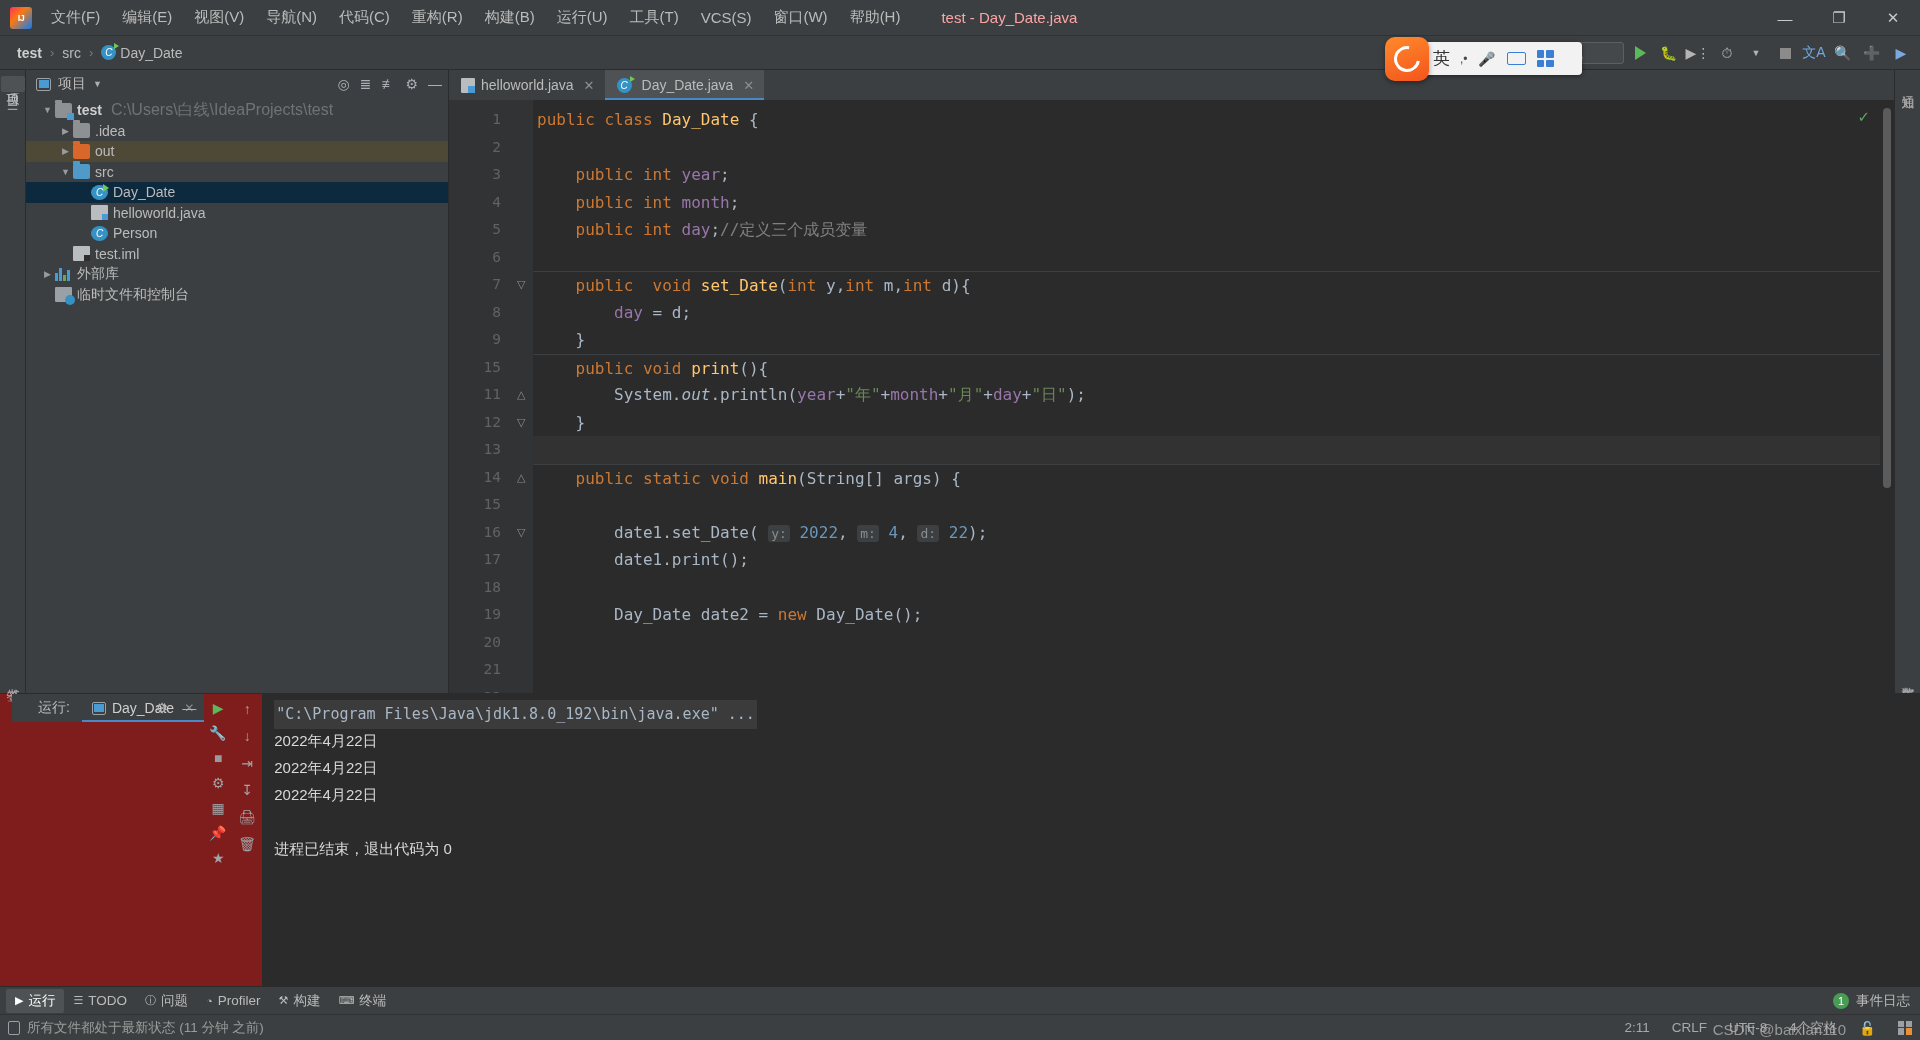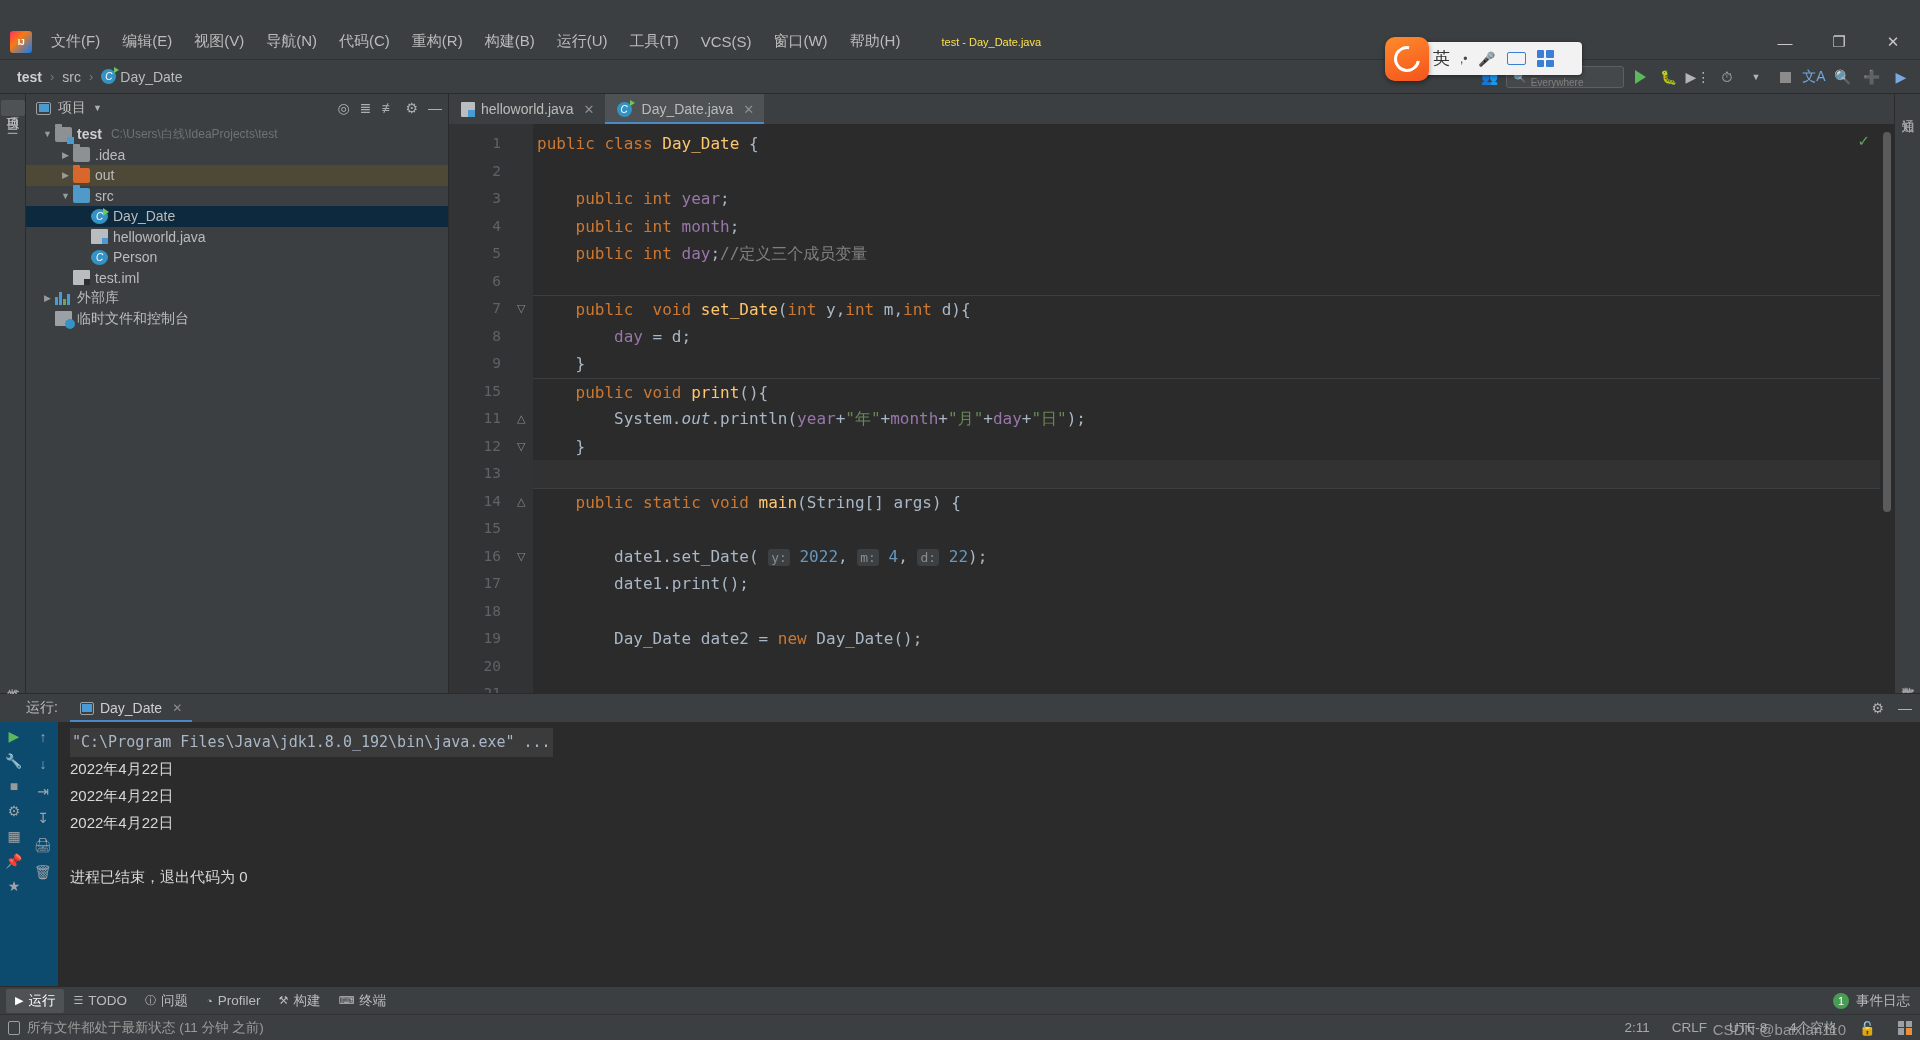--- a/index.html
+++ b/index.html
@@ -8,38 +8,38 @@
     background: #3c3f41;
     font-family: "Liberation Sans", "DejaVu Sans", sans-serif;
     overflow: hidden;
     -webkit-font-smoothing: antialiased;
   }
   .ide { position: relative; width: 1920px; height: 1040px; display: flex; flex-direction: column; background:#3c3f41; }
 
   
   .titlebar {
     height: 36px; background: #3c3f41; display: flex; align-items: center;
-    border-bottom: 1px solid #323232; position: relative; flex: 0 0 36px; margin-top: 24px;
+    border-bottom: 1px solid #323232; position: relative; flex: 0 0 36px;
   }
   .ij-logo {
     width: 22px; height: 22px; margin: 0 8px 0 10px; border-radius: 3px;
     background: linear-gradient(135deg,#fe315d 0%, #f97a12 38%, #087cfa 100%);
     position: relative; flex: 0 0 22px;
   }
   .ij-logo::after {
     content: "IJ"; position: absolute; left: 0; top: 0; right: 0; bottom: 0;
     color: #fff; font-size: 9px; font-weight: bold; display: flex;
     align-items: center; justify-content: center; letter-spacing: -.5px;
   }
   .menu { display: flex; align-items: center; }
   .menu-item {
     color: #bbbbbb; font-size: 15px; padding: 4px 11px; cursor: default; white-space: nowrap;
   }
   .win-title {
-    color: #fde047; font-size: 11px; margin-left: 30px; white-space: nowrap;
+    color: #fca5a5; font-size: 15px; margin-left: 30px; white-space: nowrap;
   }
   .win-btns { position: absolute; right: 0; top: 0; height: 36px; display: flex; }
   .win-btn {
     width: 54px; height: 36px; display: flex; align-items: center; justify-content: center;
     color: #c8c8c8; font-size: 15px;
   }
 
   
   .navrow {
     height: 34px; background: #3c3f41; display: flex; align-items: center;
@@ -155,21 +155,21 @@
     content:""; position:absolute; right:-1px; top:-1px;
     border-left: 6px solid #6ec85a; border-top: 4px solid transparent; border-bottom: 4px solid transparent;
   }
   .ico-file { width: 13px; height: 15px; background: #b9bdc0; border-radius: 1px; position:relative; }
   .ico-file::after { content:""; position:absolute; right:0; bottom:0; width:6px; height:6px; background:#2d2d2d; }
   .ico-file.java::after { background:#4a9ad4; }
   .ico-bars { display:flex; gap:1.5px; align-items:flex-end; height:14px; }
   .ico-bars i { width: 2.5px; background:#4a9ad4; }
   .ico-scratch { width:14px; height:15px; background:#9aa0a6; border-radius:1px; position:relative;}
   .ico-scratch::after{content:"";position:absolute;right:-3px;bottom:-3px;width:10px;height:10px;border-radius:50%;background:#3592c4;}
-  .path-note { color: #6f7376; font-size: 12px; margin-left: 9px; }
+  .path-note { color: #6f7376; font-size: 16px; margin-left: 9px; }
   .row .nm.bold { font-weight: bold; color: #cfcfcf; }
 
   
   .editorwrap { flex: 1; display: flex; flex-direction: column; min-width: 0; background: #2b2b2b; }
   .tabs { height: 30px; background: #3c3f41; display: flex; align-items: flex-end; flex: 0 0 30px; }
   .tab {
     height: 30px; display: flex; align-items: center; gap: 6px; padding: 0 10px 0 12px;
     color: #bbbbbb; font-size: 14px; background: #3c3f41; position: relative;
   }
   .tab.active { background: #4e5254; }
@@ -223,21 +223,21 @@
   .check-ok { position: absolute; right: 24px; top: 8px; color: #5ca85c; font-size: 15px; }
 
   
   .rstrip {
     width: 26px; background: #3c3f41; border-left: 1px solid #2b2b2b;
     display:flex; flex-direction: column; align-items:center; padding-top: 8px; flex:0 0 26px;
   }
   .rstrip .vtab { writing-mode: vertical-rl; }
 
   
-  .runpanel { height: 293px; background: #0c4a6e; display: flex; flex-direction: column; flex: 0 0 293px; border-top:1px solid #2b2b2b;}
+  .runpanel { height: 293px; background: #7f1d1d; display: flex; flex-direction: row; flex: 0 0 293px; border-top:1px solid #2b2b2b;padding-left:12px;}
   .run-head { height: 28px; display: flex; align-items: center; position: relative; background:#3c3f41;}
   .run-label { color: #bbbbbb; font-size: 14px; padding: 0 12px 0 26px; }
   .run-tab {
     height: 28px; display: flex; align-items: center; gap: 6px; padding: 0 10px;
     color: #cfcfcf; font-size: 14px; position: relative;
   }
   .run-tab::after { content:""; position:absolute; left:0;right:0;bottom:0;height:2px;background:#4a88c7;}
   .rt-ico { width: 14px; height: 13px; border: 1.6px solid #9aa0a6; border-radius:2px; position:relative;}
   .rt-ico::after{content:"";position:absolute;inset:1.4px;background:#4a9ad4;}
   .run-head-right { position:absolute; right: 8px; display:flex; gap: 14px; align-items:center; color:#b0b0b0; font-size:14px;}

